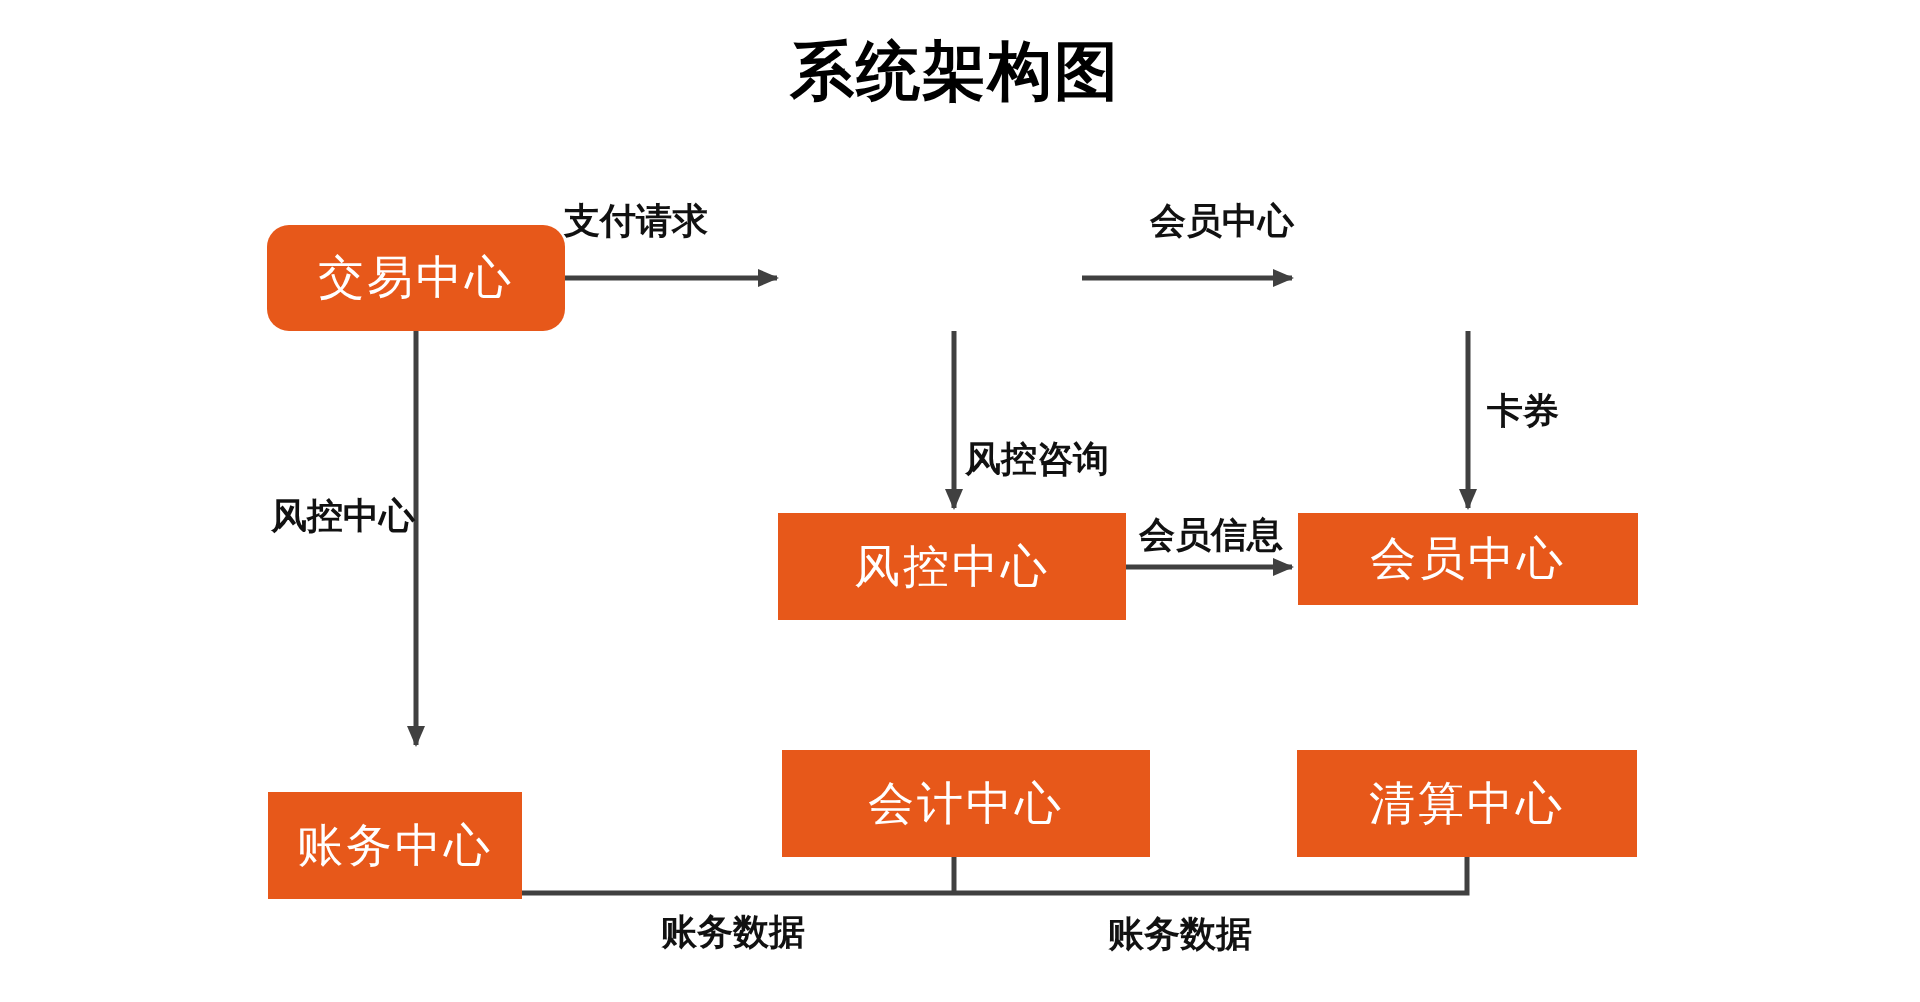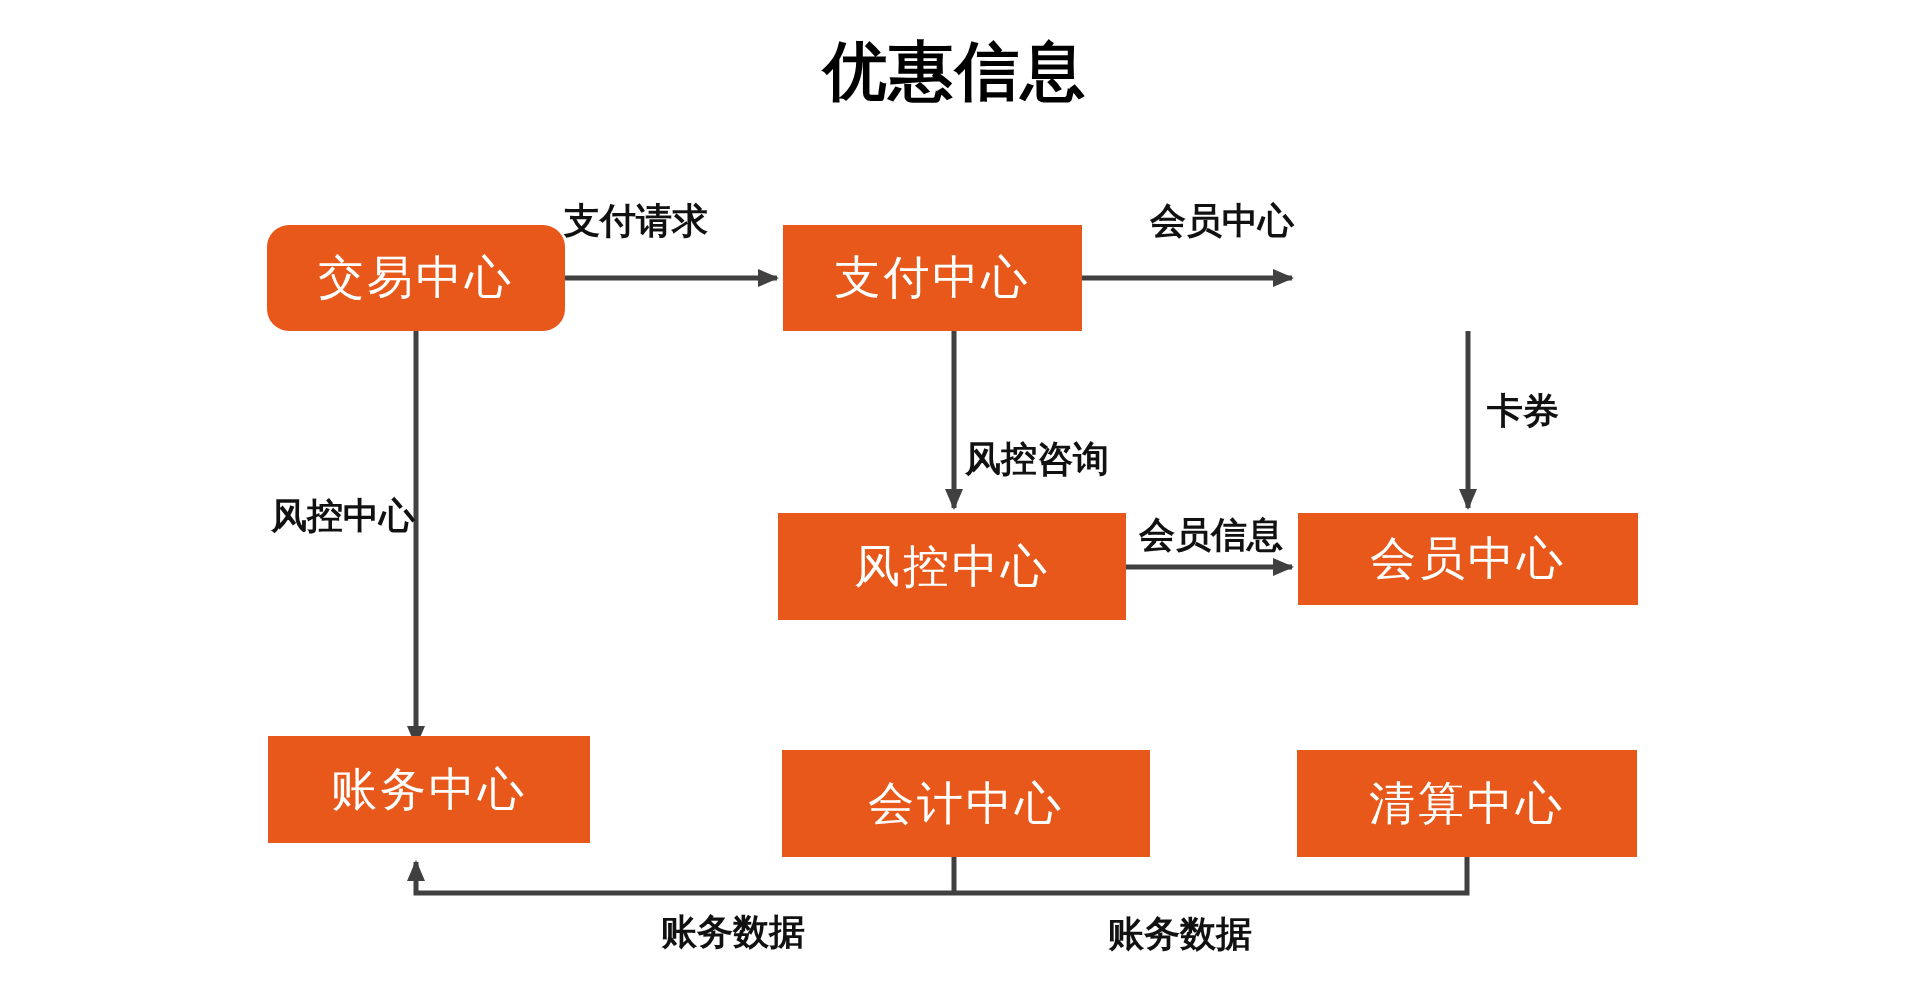--- a/index.html
+++ b/index.html
@@ -50,60 +50,59 @@
     font-weight: 600;
     color: var(--label-text, #111111);
     white-space: nowrap;
   }
   
   .n-trade      { left: 267px;  top: 225px; width: 298px; height: 106px; border-radius: 22px; }
   .n-payment    { left: 783px;  top: 225px; width: 299px; height: 106px; }
   .n-marketing  { left: 1298px; top: 225px; width: 340px; height: 106px; }
   .n-risk       { left: 778px;  top: 513px; width: 348px; height: 107px; }
   .n-member     { left: 1298px; top: 513px; width: 340px; height: 92px; }
-  .n-account    { left: 268px;  top: 736px; width: 322px; height: 107px; }
+  .n-account    { left: 268px;  top: 792px; width: 254px; height: 107px; }
   .n-accounting { left: 782px;  top: 750px; width: 368px; height: 107px; }
   .n-clearing   { left: 1297px; top: 750px; width: 340px; height: 107px; }
   
   .l-pay-request   { left: 636px;  top: 221px; }
   .l-discount      { left: 1222px; top: 221px; }
   .l-risk-consult  { left: 1037px; top: 419px; margin-top: 40px; }
   .l-card-coupon   { left: 1523px; top: 411px; }
   .l-member-info   { left: 1211px; top: 519px; margin-top: 16px; }
   .l-trade-record  { left: 343px;  top: 516px; }
   .l-acct-data-l   { left: 733px;  top: 932px; }
   .l-acct-data-r   { left: 1180px; top: 934px; }
 </style>
 </head>
 <body>
 
 <div class="canvas">
 
-  <div class="diagram-title">优惠信息</div>
+  <div class="diagram-title">系统架构图</div>
 
   <svg class="edges-layer" width="1920" height="1002" viewBox="0 0 1920 1002">
     <defs>
       <marker id="arrowhead" markerUnits="userSpaceOnUse" markerWidth="22" markerHeight="20" refX="19" refY="9" orient="auto">
         <path d="M0,0 L21,9 L0,18 Z" fill="#404040"></path>
       </marker>
     </defs>
     <g stroke="#404040" stroke-width="5" fill="none">
       <path d="M565,278 L777,278" marker-end="url(#arrowhead)"></path>
       <path d="M1082,278 L1292,278" marker-end="url(#arrowhead)"></path>
       <path d="M954,331 L954,508" marker-end="url(#arrowhead)"></path>
       <path d="M1468,331 L1468,508" marker-end="url(#arrowhead)"></path>
       <path d="M1126,567 L1292,567" marker-end="url(#arrowhead)"></path>
       <path d="M416,331 L416,745" marker-end="url(#arrowhead)"></path>
       <path d="M1467,857 L1467,893 L416,893 L416,862" marker-end="url(#arrowhead)"></path>
       <path d="M954,857 L954,893"></path>
     </g>
   </svg>
 
   <div class="node n-trade">交易中心</div>
-  <div class="node n-payment">支付中心</div>
   <div class="node n-risk">风控中心</div>
   <div class="node n-member">会员中心</div>
   <div class="node n-account">账务中心</div>
   <div class="node n-accounting">会计中心</div>
   <div class="node n-clearing">清算中心</div>
 
   <div class="edge-label l-pay-request">支付请求</div>
   <div class="edge-label l-discount">会员中心</div>
   <div class="edge-label l-risk-consult">风控咨询</div>
   <div class="edge-label l-card-coupon">卡券</div>

